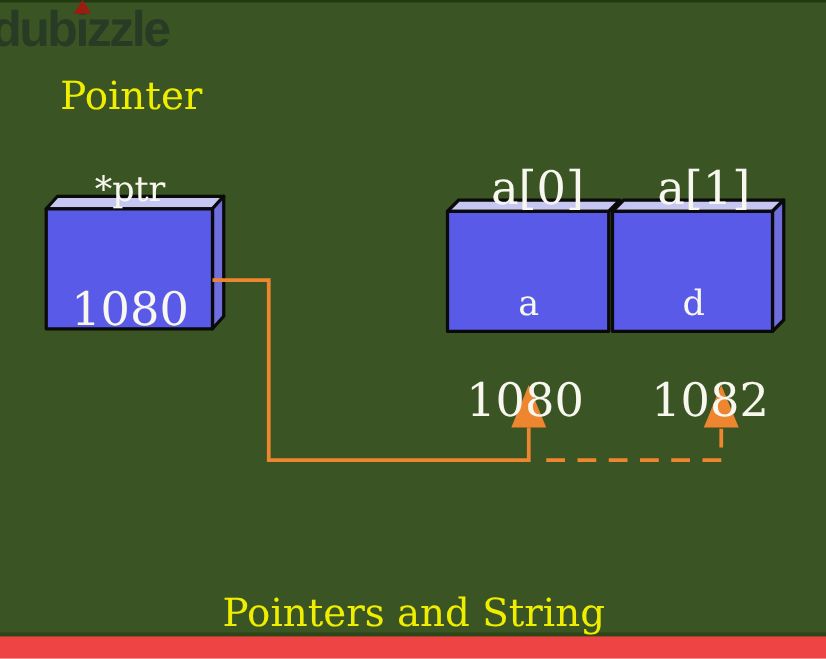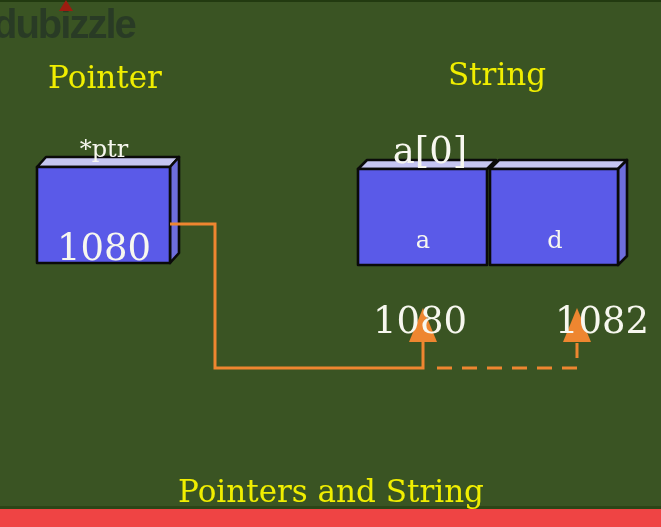--- a/index.html
+++ b/index.html
@@ -14,21 +14,21 @@
     position:absolute;left:0;top:0;
     width:661px;height:504px;
     background:#3a5423;
     border-top:2px solid #223a10;
     border-bottom:3px solid #2c4517;
   }
   .diagram-svg{position:absolute;left:0;top:0;}
   .txt{position:absolute;transform:translateX(-50%);white-space:nowrap;margin-top:28px;}
   .yellow{color:#f0ee00;font-size:31px;}
   .white{color:#f7f7ef;}
-  .label-md{font-size:24px;}
+  .label-md{font-size:28px;}
   .label-sm{font-size:37px;}
   .watermark{
     position:absolute;left:-7px;top:2px;
     font-family:"Liberation Sans", sans-serif;
     font-weight:bold;font-size:40px;letter-spacing:-2px;
     color:rgba(18,26,40,0.42);
   }
   .wm-triangle{
     position:absolute;left:59px;top:0px;
     width:0;height:0;
@@ -70,27 +70,27 @@
     <g>
       <path d="M437 368 H577 V342" fill="none" stroke="#ee8630" stroke-width="3" stroke-dasharray="15 10"></path>
       <polygon points="563,342 591,342 577,308" fill="#ee8630" stroke="none"></polygon>
     </g>
   </svg>
 
   <div class="watermark">dubizzle</div>
   <div class="wm-triangle"></div>
 
   <div class="txt yellow" style="left:105px;top:31px;">Pointer</div>
-  <div class="txt yellow" style="left:497px;top:28px;">String</div>
 
   <div class="txt white label-md" style="left:104px;top:107px;">*ptr</div>
   <div class="txt white label-sm" style="left:104px;top:198px;">1080</div>
 
   <div class="txt white label-sm" style="left:430px;top:101px;">a[0]</div>
+  <div class="txt white label-sm" style="left:563px;top:101px;">a[1]</div>
 
   <div class="txt white label-md" style="left:423px;top:198px;">a</div>
   <div class="txt white label-md" style="left:555px;top:198px;">d</div>
 
   <div class="txt white label-sm" style="left:420px;top:271px;">1080</div>
-  <div class="txt white label-sm" style="left:602px;top:271px;text-align:center;">1082</div>
+  <div class="txt white label-sm" style="left:568px;top:271px;text-align:center;">1082</div>
 
   <div class="txt yellow" style="left:331px;top:445px;">Pointers and String</div>
 </div>
 
 </body></html>

